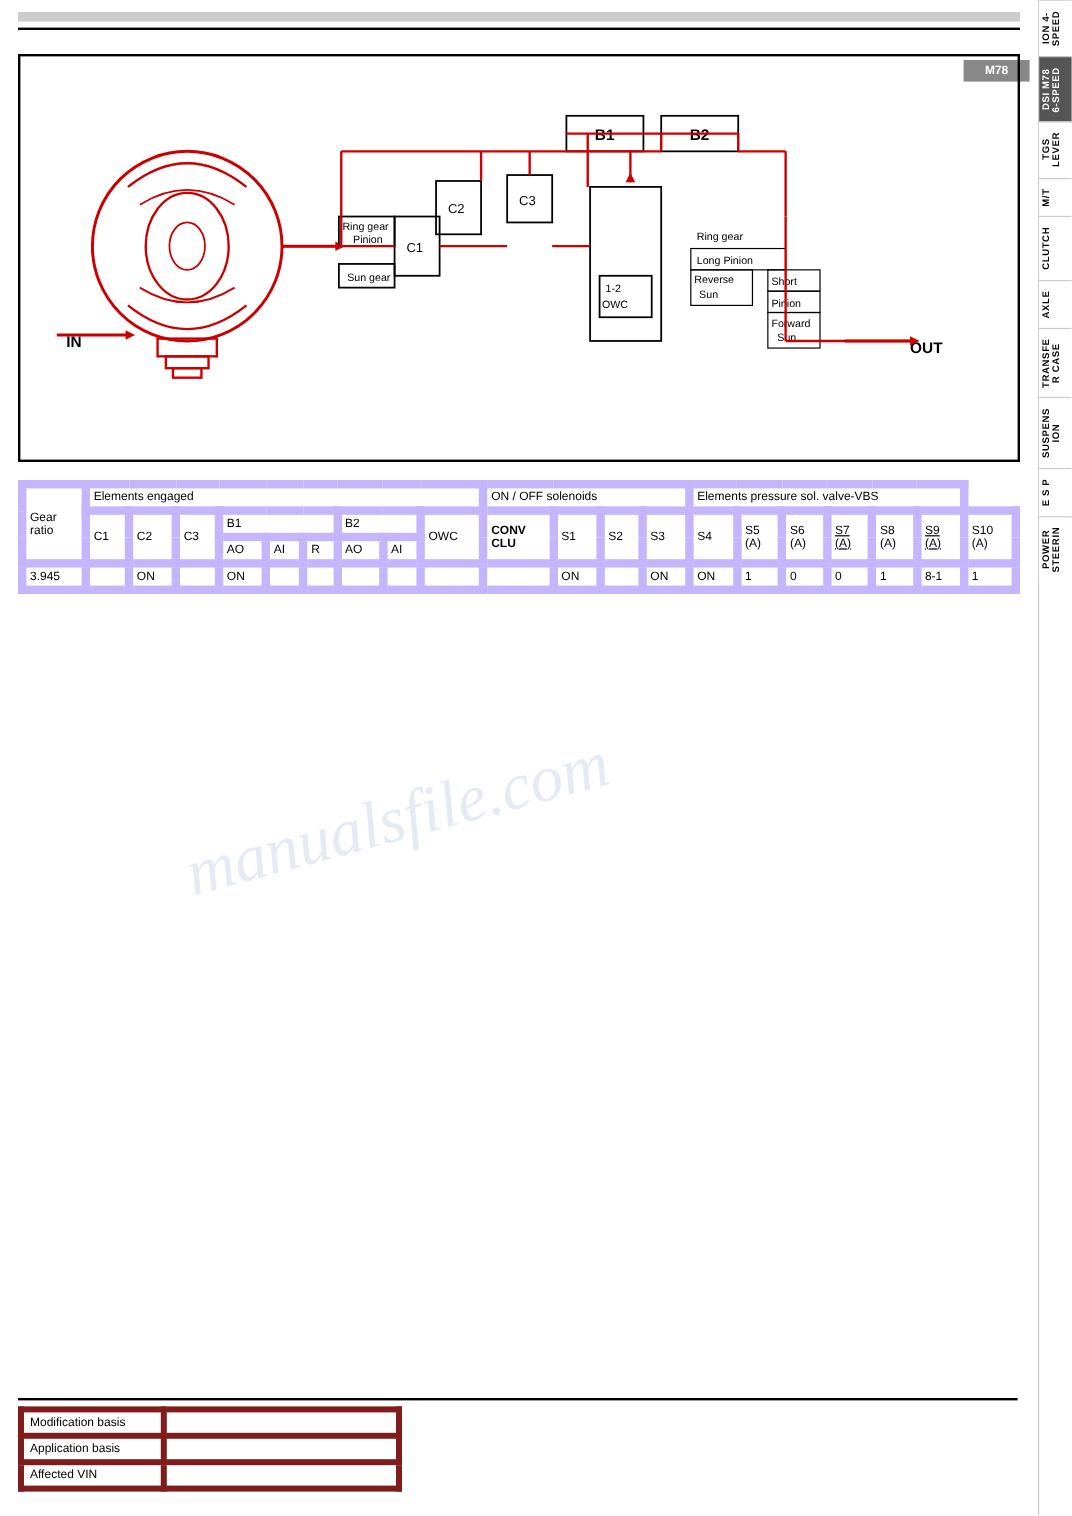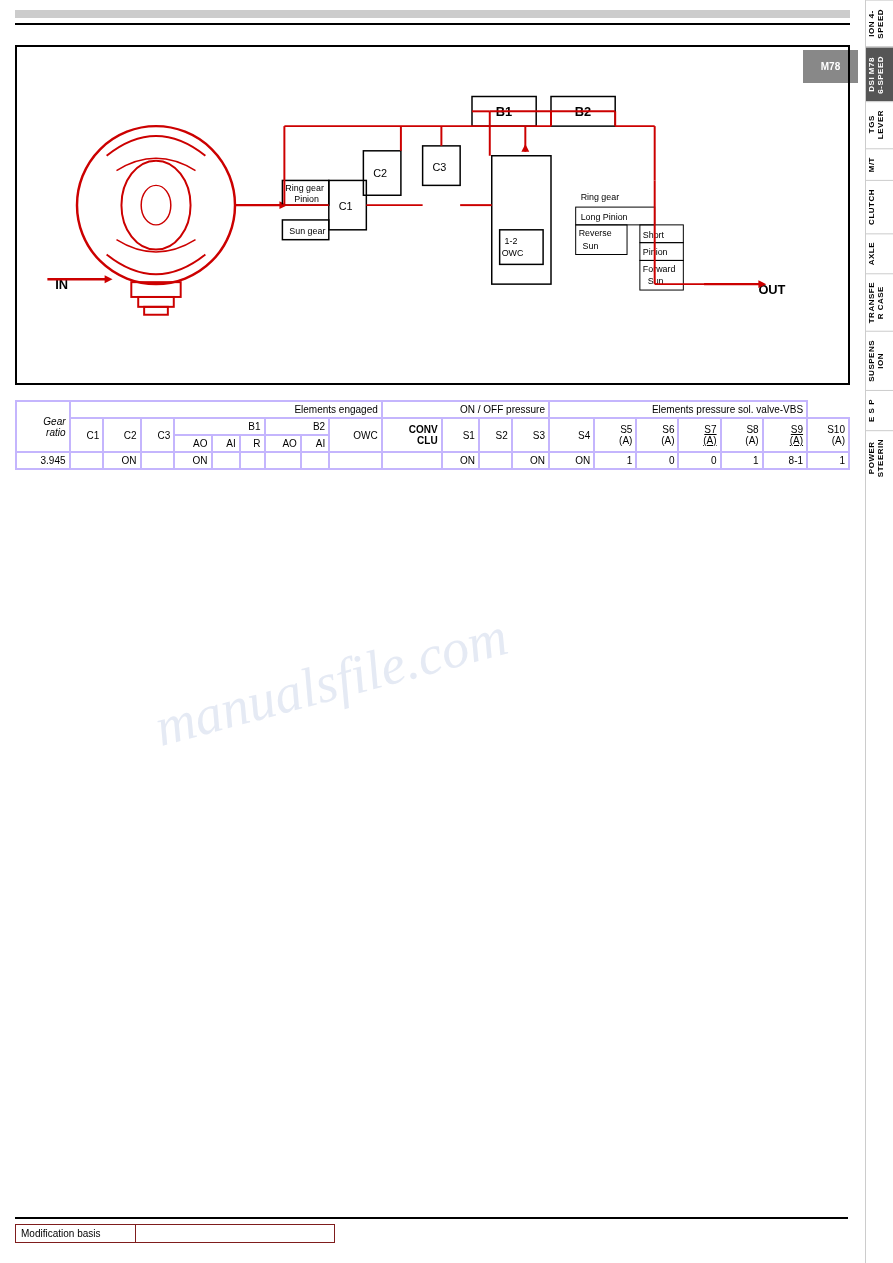--- a/index.html
+++ b/index.html
@@ -75,21 +75,21 @@
     }
 
     
     .page-number-box {
       position: absolute;
       top: 50px;
       right: 35px;
       background: #888;
       color: #fff;
       width: 55px;
-      height: 33px;
+      height: 18px;
       display: flex;
       align-items: center;
       justify-content: center;
       font-size: 10px;
       font-weight: bold;
     }
 
     
     .diagram-box {
       border: 2px solid #000;
@@ -108,42 +108,42 @@
 
     
     .gear-table {
       border-collapse: collapse;
       width: 100%;
       margin-top: 10px;
       font-size: 10px;
     }
 
     .gear-table td, .gear-table th {
-      border: 2px solid #c4b5fd;
-      text-align: right;
+      border: 7px solid #c4b5fd;
+      text-align: left;
       padding: 2px 3px;
       vertical-align: middle;
     }
 
     
     .bottom-info {
       position: absolute;
       bottom: 20px;
       left: 15px;
       right: 45px;
     }
 
     .info-table {
       border-collapse: collapse;
       width: 320px;
       font-size: 10px;
     }
 
     .info-table td {
-      border: 1px solid #7f1d1d;
+      border: 5px solid #7f1d1d;
       padding: 3px 5px;
     }
 
     .info-table .label-cell {
       width: 120px;
       background: #fff;
     }
 
     .info-table .value-cell {
       width: 200px;
@@ -288,24 +288,24 @@
       <line x1="635" y1="230" x2="740" y2="230" stroke="#cc0000" stroke-width="2"></line>
       <line x1="635" y1="125" x2="635" y2="230" stroke="#cc0000" stroke-width="2"></line>
 
     </svg>
   </div>
 
   <table class="gear-table">
     <tbody>
 
       <tr>
-        <td rowspan="3" style="white-space:pre-line; font-weight:normal;font-style:italic;">Gear
+        <td rowspan="3" style="white-space:pre-line; font-weight:normal;">Gear
 ratio</td>
         <td colspan="9">Elements engaged</td>
-        <td colspan="4">ON / OFF pressure</td>
+        <td colspan="4">ON / OFF solenoids</td>
         <td colspan="6">Elements pressure sol. valve-VBS</td>
       </tr>
 
       <tr>
         <td rowspan="2">C1</td>
         <td rowspan="2">C2</td>
         <td rowspan="2">C3</td>
         <td colspan="3">B1</td>
         <td colspan="2">B2</td>
         <td rowspan="2">OWC</td>
@@ -368,15 +368,23 @@
 </div>
 
 <div class="bottom-info">
   <hr class="bottom-rule">
   <table class="info-table">
     <tbody>
         <tr>
       <td class="label-cell">Modification basis</td>
       <td class="value-cell"></td>
     </tr>
+    <tr>
+      <td class="label-cell">Application basis</td>
+      <td class="value-cell"></td>
+    </tr>
+    <tr>
+      <td class="label-cell">Affected VIN</td>
+      <td class="value-cell"></td>
+    </tr>
   </tbody>
     </table>
 </div>
 
 </body></html>

